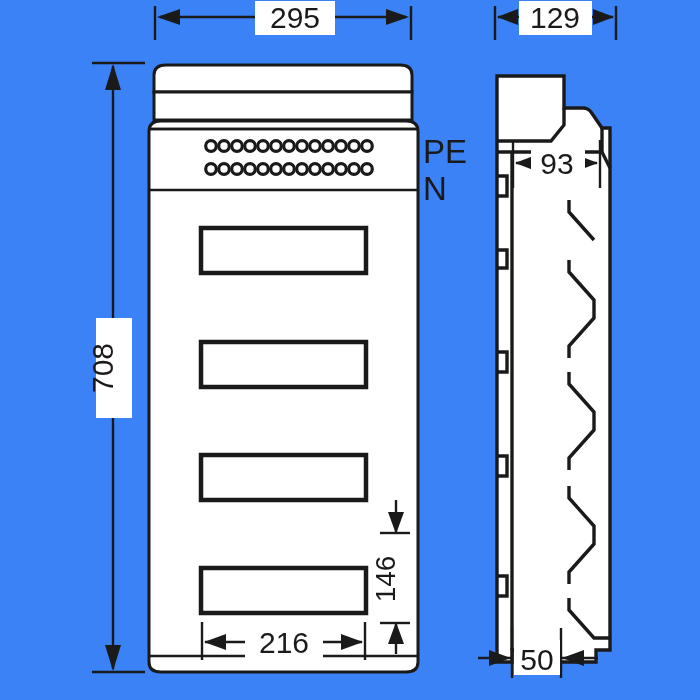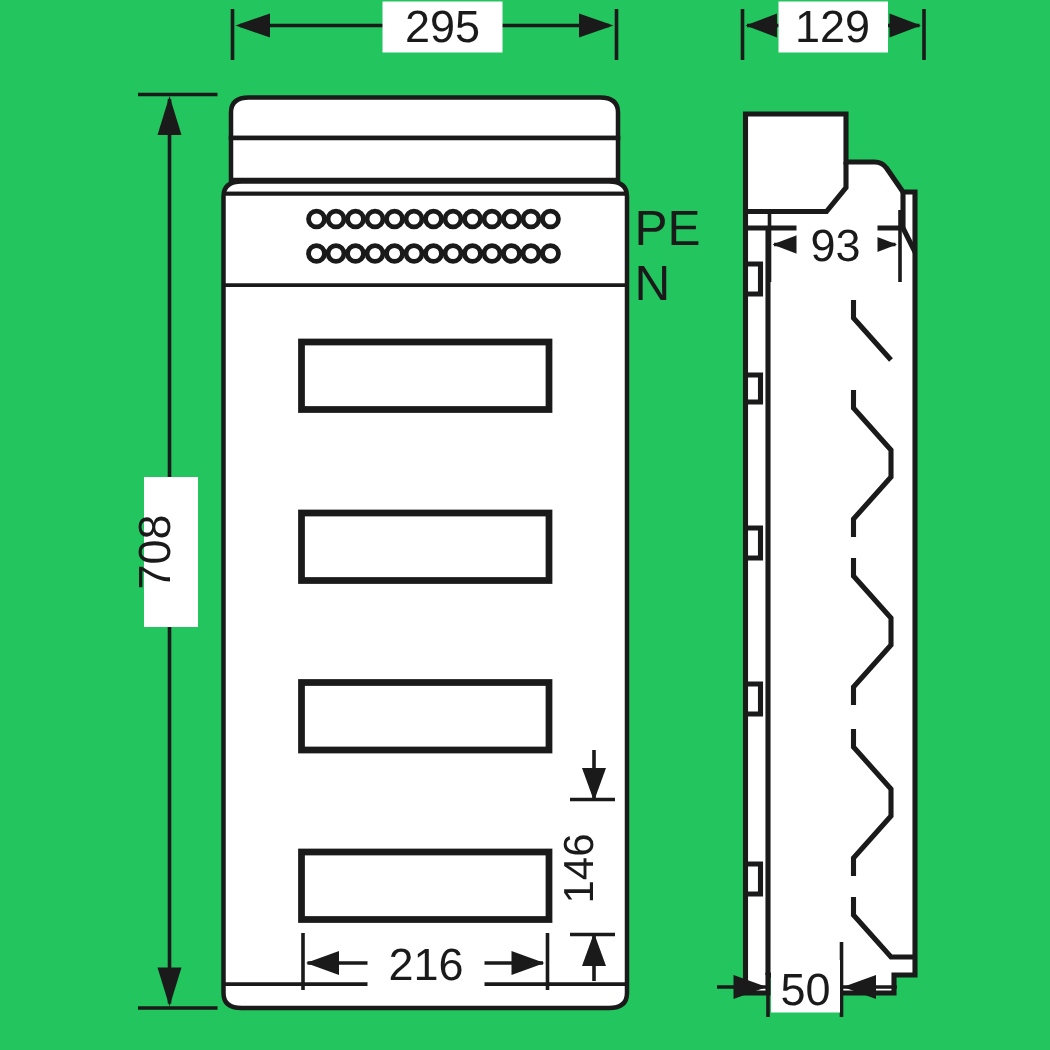--- a/index.html
+++ b/index.html
@@ -10,21 +10,21 @@
   body {
     width: 700px;
     height: 700px;
     font-family: "Liberation Sans", sans-serif;
     overflow: hidden;
   }
   #drawing-root {
     position: relative;
     width: 700px;
     height: 700px;
-    background: #22c55e;
+    background: #3b82f6;
     text-decoration: underline;
   }
   svg.tech-drawing {
     display: block;
     width: 700px;
     height: 700px;
   }
   .dim-text {
     font-family: "Liberation Sans", sans-serif;
     font-size: 30px;

